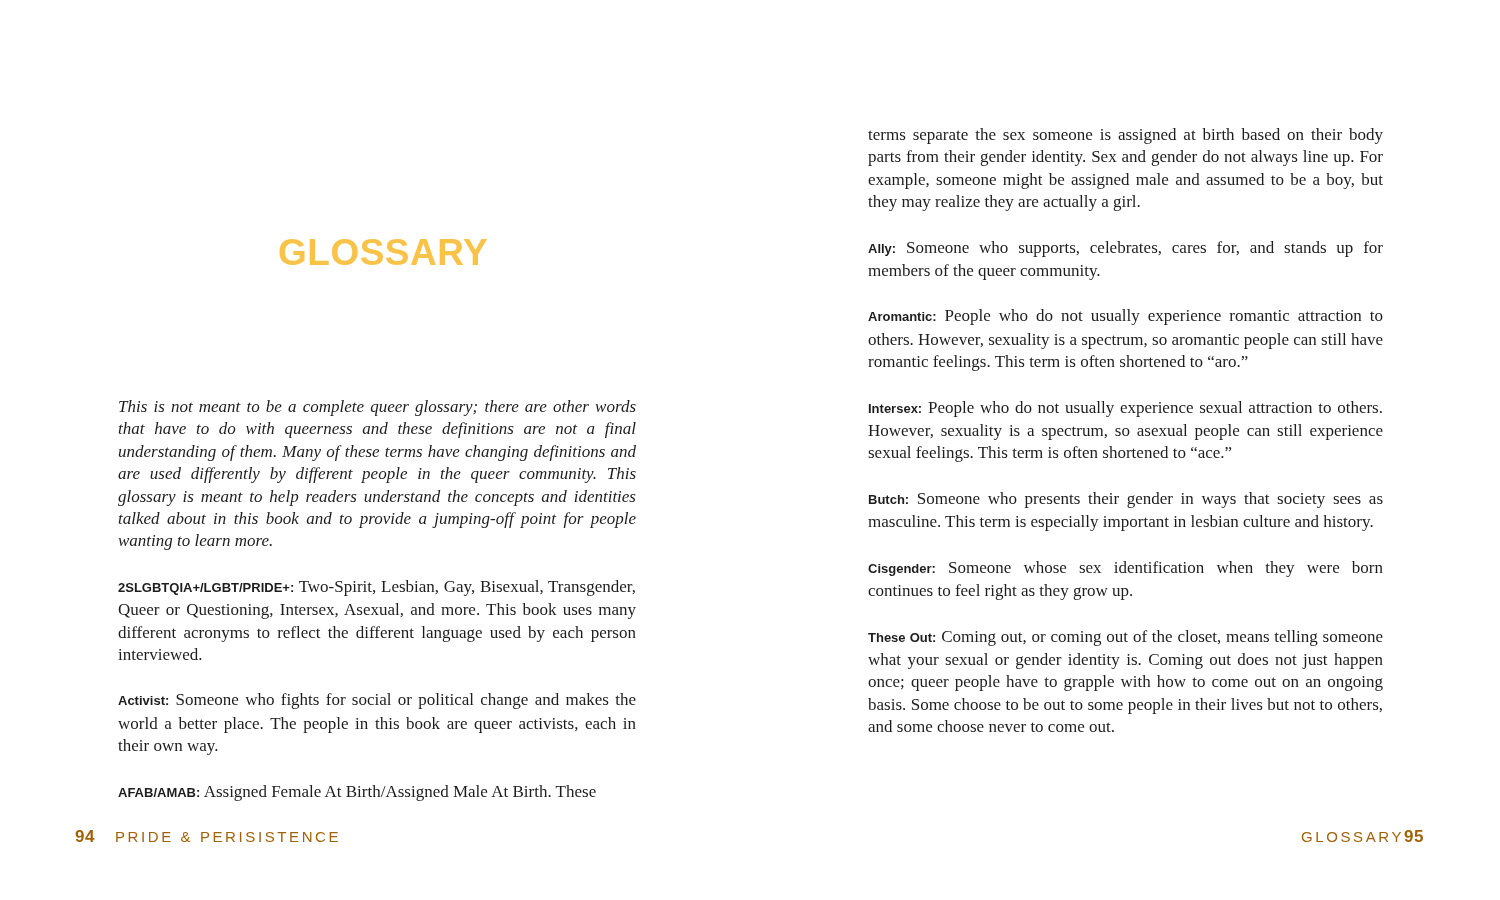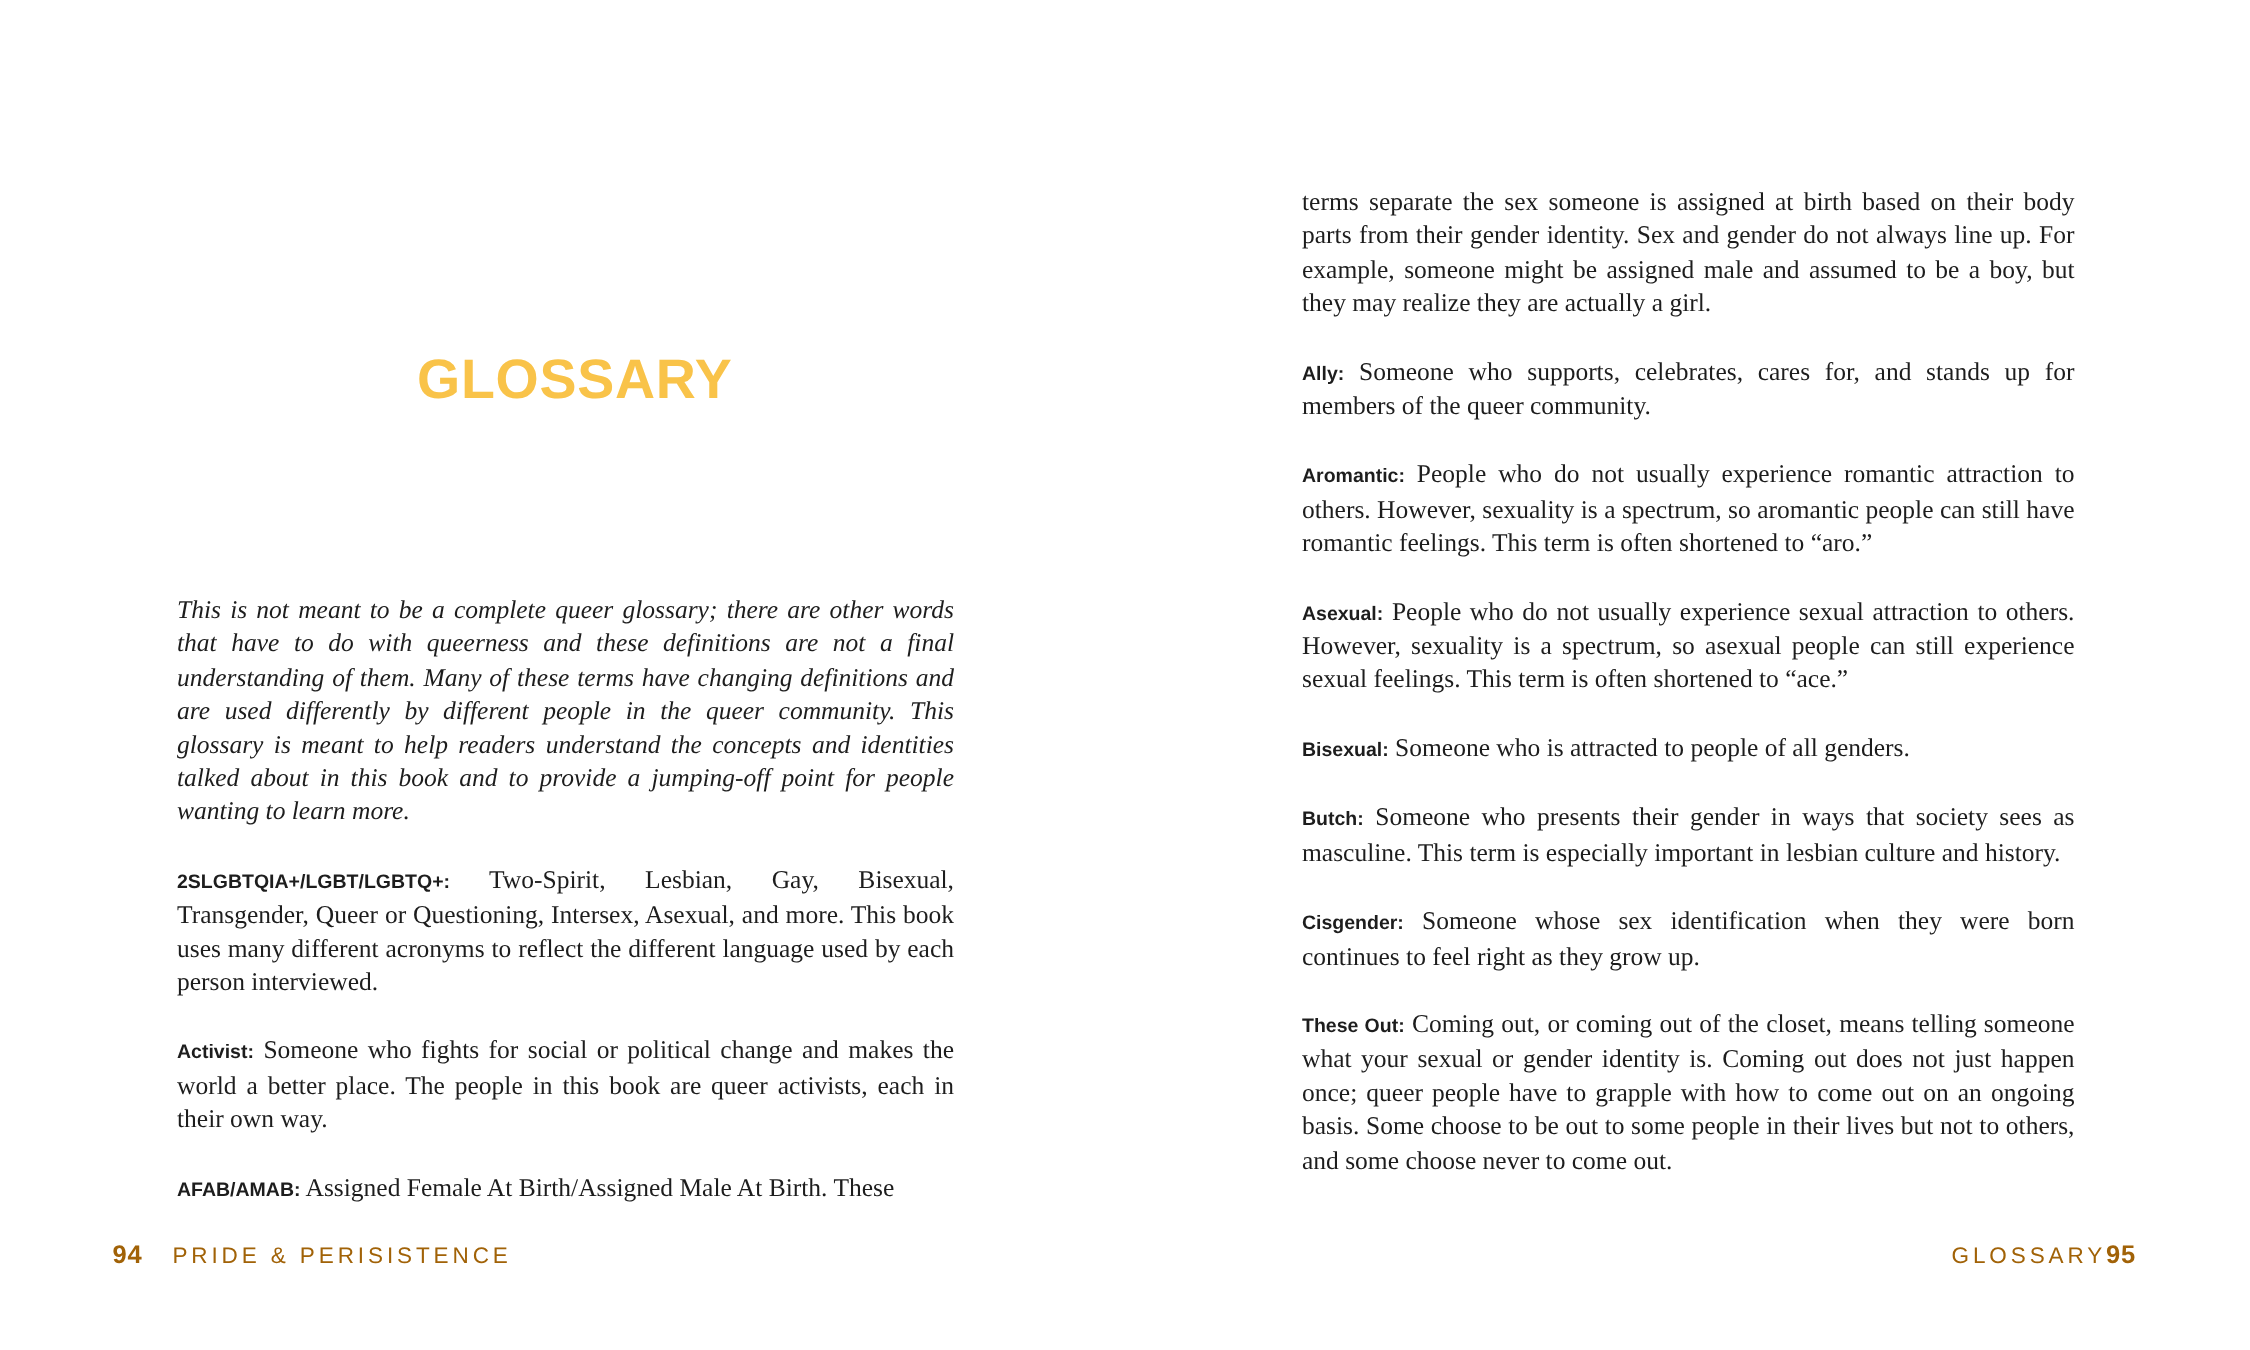--- a/index.html
+++ b/index.html
@@ -69,39 +69,38 @@
 <body>
 
 <div class="spread">
 
   <h1 class="page-title">GLOSSARY</h1>
 
   <div class="text-col left-col">
     <p class="intro">This is not meant to be a complete queer glossary; there are other words that have to do with queerness and these definitions are not a final understanding of them. Many of these terms have changing definitions and are used differently by different people in the queer community. This glossary is meant to help readers understand the concepts and identities talked about in this book and to provide a jumping-off point for people wanting to learn more.</p>
     <div>
 
-        <p><span class="term">2SLGBTQIA+/LGBT/LGBTQ+:</span> <span>Two-Spirit, Lesbian, Gay, Bisexual, Transgender, Queer or Questioning, Intersex, Asexual, and more. This book uses many different acronyms to reflect the different language used by each person interviewed.</span></p>
+        <p><span class="term">2SLGBTQIA+/LGBT/PRIDE+:</span> <span>Two-Spirit, Lesbian, Gay, Bisexual, Transgender, Queer or Questioning, Intersex, Asexual, and more. This book uses many different acronyms to reflect the different language used by each person interviewed.</span></p>
 
         <p><span class="term">Activist:</span> <span>Someone who fights for social or political change and makes the world a better place. The people in this book are queer activists, each in their own way.</span></p>
 
         <p><span class="term">AFAB/AMAB:</span> <span>Assigned Female At Birth/Assigned Male At Birth. These</span></p>
       </div>
   </div>
 
   <div class="text-col right-col">
     <p>terms separate the sex someone is assigned at birth based on their body parts from their gender identity. Sex and gender do not always line up. For example, someone might be assigned male and assumed to be a boy, but they may realize they are actually a girl.</p>
     <div>
 
         <p><span class="term">Ally:</span> <span>Someone who supports, celebrates, cares for, and stands up for members of the queer community.</span></p>
 
         <p><span class="term">Aromantic:</span> <span>People who do not usually experience romantic attraction to others. However, sexuality is a spectrum, so aromantic people can still have romantic feelings. This term is often shortened to “aro.”</span></p>
 
-        <p><span class="term">Asexual:</span> <span>People who do not usually experience sexual attraction to others. However, sexuality is a spectrum, so asexual people can still experience sexual feelings. This term is often shortened to “ace.”</span></p>
+        <p><span class="term">Intersex:</span> <span>People who do not usually experience sexual attraction to others. However, sexuality is a spectrum, so asexual people can still experience sexual feelings. This term is often shortened to “ace.”</span></p>
 
-        <p><span class="term">Bisexual:</span> <span>Someone who is attracted to people of all genders.</span></p>
 
         <p><span class="term">Butch:</span> <span>Someone who presents their gender in ways that society sees as masculine. This term is especially important in lesbian culture and history.</span></p>
 
         <p><span class="term">Cisgender:</span> <span>Someone whose sex identification when they were born continues to feel right as they grow up.</span></p>
 
         <p><span class="term">These Out:</span> <span>Coming out, or coming out of the closet, means telling someone what your sexual or gender identity is. Coming out does not just happen once; queer people have to grapple with how to come out on an ongoing basis. Some choose to be out to some people in their lives but not to others, and some choose never to come out.</span></p>
       </div>
   </div>
 
   <div class="footer footer-left">

